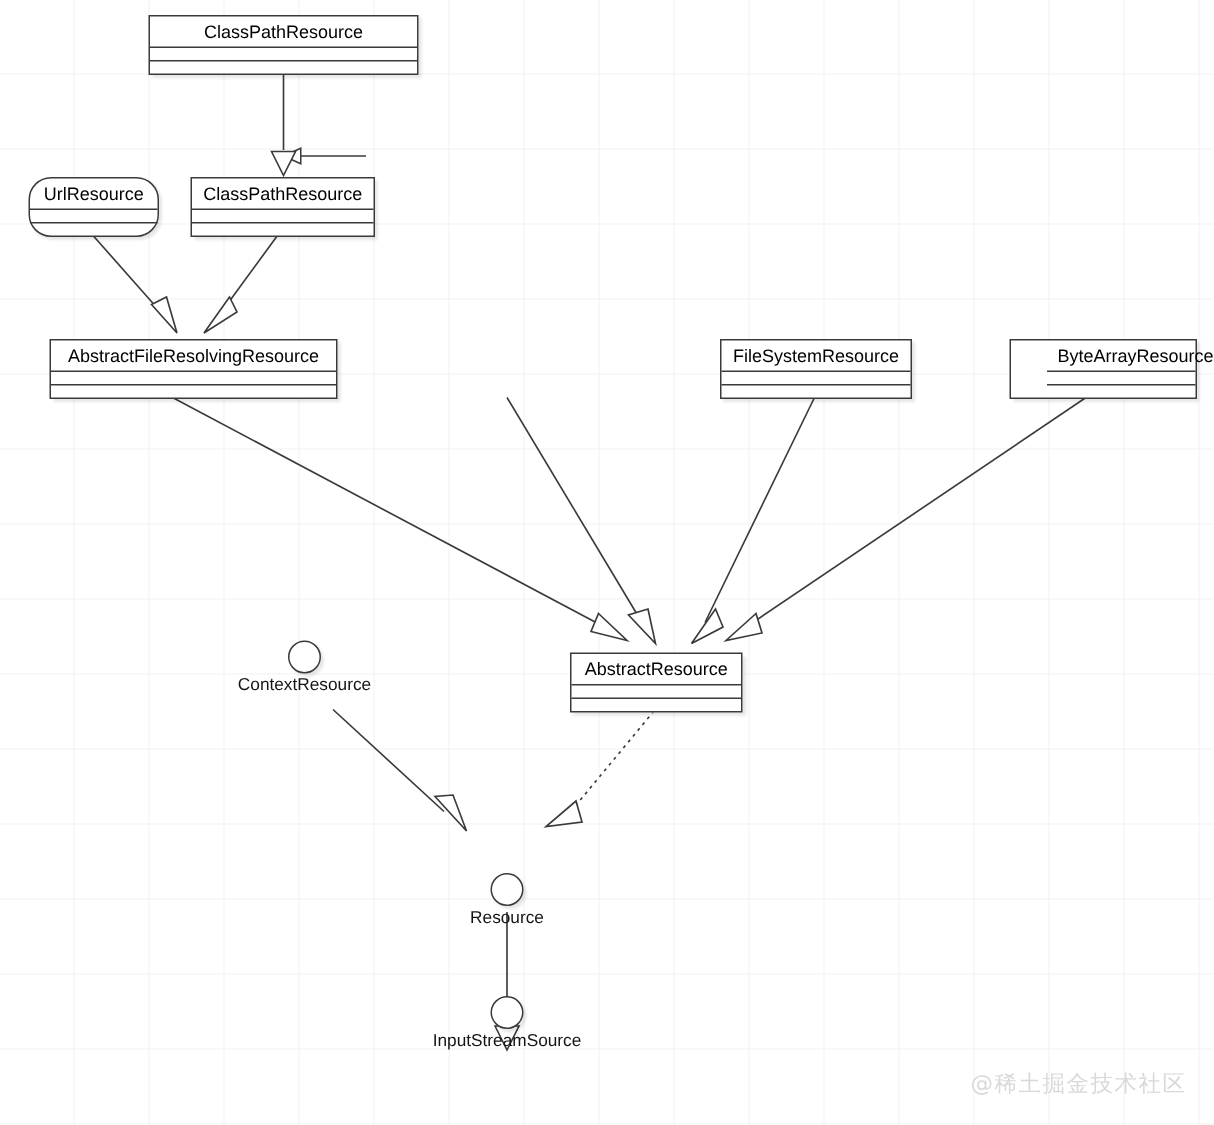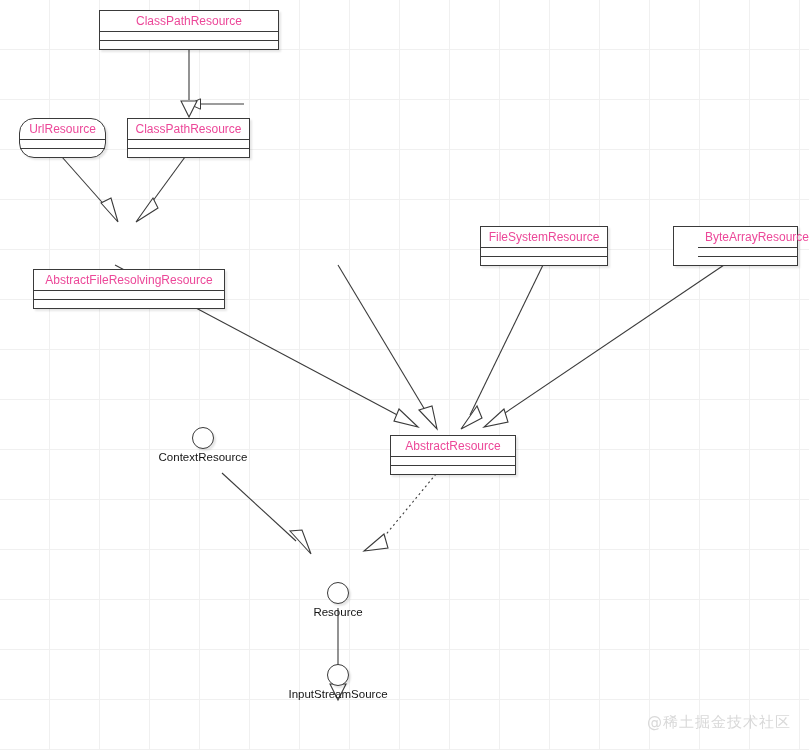--- a/index.html
+++ b/index.html
@@ -31,21 +31,21 @@
   .uml-class {
     position: absolute;
     box-sizing: border-box;
     background: #ffffff;
     border: 1px solid #3a3a3a;
     box-shadow: 2px 2px 2px rgba(0,0,0,0.10);
     z-index: 3;
   }
   .uml-class .title {
     font-size: 12px;
-    color: #ec4899;
+    color: #000000;
     text-align: center;
     line-height: 20px;
     height: 20px;
     white-space: nowrap;
     padding: 0 7px;
     border-bottom: 1px solid #3a3a3a;
   }
   .uml-class .attrs {
     height: 8px;
     border-bottom: 1px solid #3a3a3a;
@@ -161,40 +161,40 @@
     <div class="attrs"></div>
     <div class="ops"></div>
   </div>
 
   <div class="uml-class" style="left:127px; top:118px; width:123px;">
     <div class="title">ClassPathResource</div>
     <div class="attrs"></div>
     <div class="ops"></div>
   </div>
 
-  <div class="uml-class" style="left:33px; top:226px; width:192px;margin-top:43px;">
+  <div class="uml-class" style="left:33px; top:226px; width:192px;">
     <div class="title">AbstractFileResolvingResource</div>
     <div class="attrs"></div>
     <div class="ops"></div>
   </div>
 
 
   <div class="uml-class" style="left:480px; top:226px; width:128px;">
     <div class="title">FileSystemResource</div>
     <div class="attrs"></div>
     <div class="ops"></div>
   </div>
 
   <div class="uml-class" style="left:673px; top:226px; width:125px;padding-left:24px;">
     <div class="title">ByteArrayResource</div>
     <div class="attrs"></div>
     <div class="ops"></div>
   </div>
 
-  <div class="uml-class" style="left:390px; top:435px; width:126px;">
+  <div class="uml-class" style="left:380px; top:435px; width:115px;">
     <div class="title">AbstractResource</div>
     <div class="attrs"></div>
     <div class="ops"></div>
   </div>
 
   <div class="uml-interface" style="left:153px; top:427px; width:100px;">
     <div class="circle"></div>
     <div class="iname">ContextResource</div>
   </div>
 

